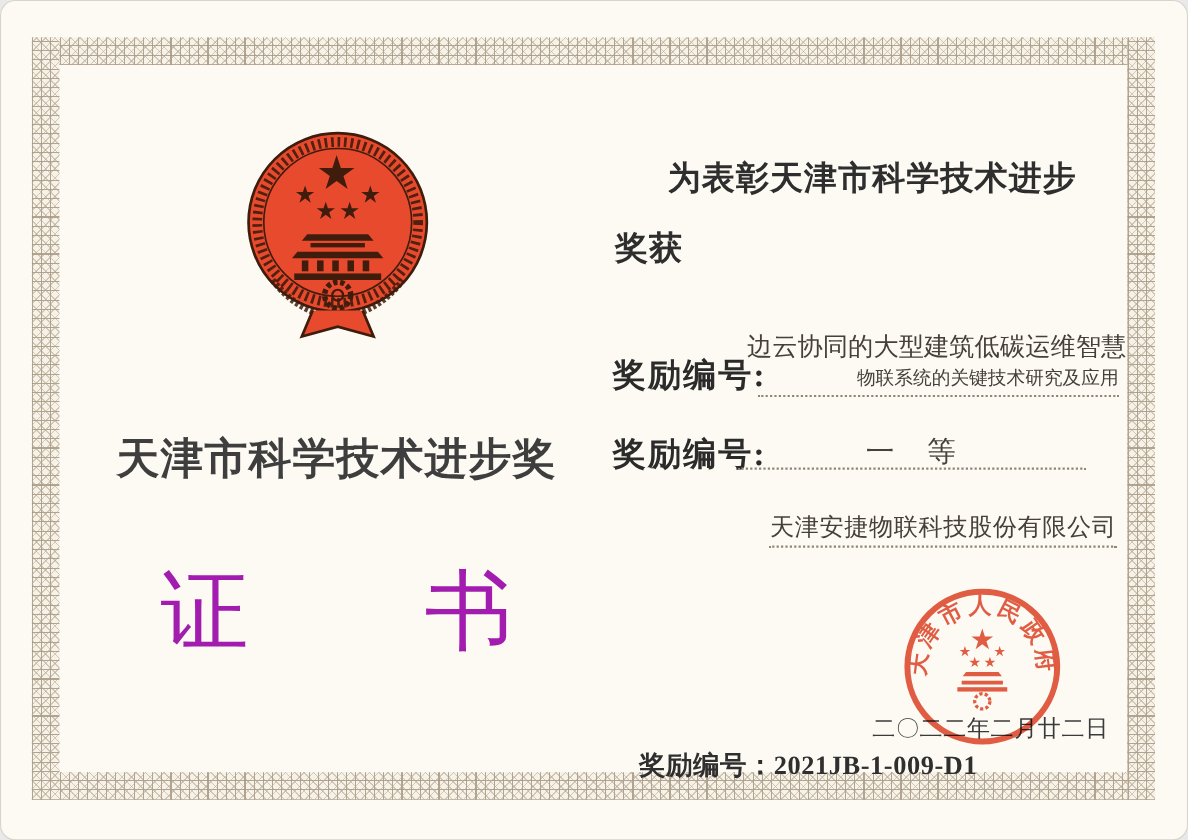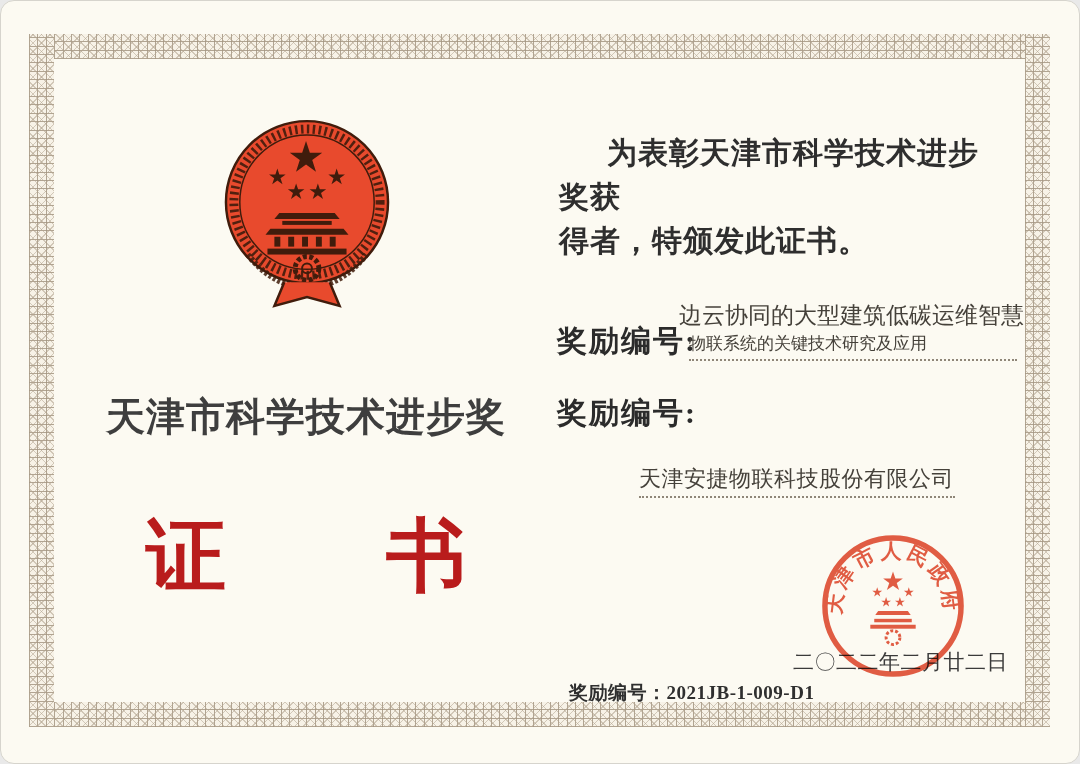--- a/index.html
+++ b/index.html
@@ -26,51 +26,51 @@
 
   
   .emblem{position:absolute;left:222px;top:116px;width:168px;height:196px;}
   .award-name{
     position:absolute;left:58px;top:389px;width:494px;text-align:center;
     font-family:Liberation Sans, sans-serif;font-weight:700;
     font-size:39px;letter-spacing:1px;color:#3e3e3e;white-space:nowrap;
   }
   .cert-title{
     position:absolute;left:58px;top:502px;width:494px;text-align:center;
-    font-family:"Liberation Sans", sans-serif;font-weight:700;
-    font-size:80px;color:#b91c1c;white-space:nowrap;
+    font-family:"Liberation Sans", sans-serif;font-weight:400;
+    font-size:80px;color:#a21caf;white-space:nowrap;
   }
 
   
   .intro{position:absolute;left:558px;top:130px;width:440px;
-    font-size:30px;font-weight:700;line-height:44px;color:#2e2e2e;letter-spacing:1px;}
+    font-size:30px;font-weight:700;line-height:63px;color:#2e2e2e;letter-spacing:1px;}
   .intro .l1{text-indent:48px;}
 
   .label{
     position:absolute;font-size:30px;font-weight:700;color:#2b2b2b;
     letter-spacing:2px;white-space:nowrap;
   }
-  .handv{color:#45413a;white-space:nowrap;}
+  .handv{color:#45413a;white-space:nowrap;text-align:right;}
   .dotted{border-bottom:2px dotted #8f8678;}
 
   .proj-label{left:556px;top:320px;}
   .proj-l1{position:absolute;left:678px;top:299px;width:332px;font-size:23px;}
   .proj-l2{position:absolute;left:688px;top:331px;width:328px;font-size:17px;padding-bottom:4px;}
 
   .grade-label{left:556px;top:392px;}
   .grade-line{position:absolute;left:670px;top:392px;width:316px;height:32px;
     text-align:center;font-size:26px;letter-spacing:2px;}
 
   .winner-label{left:556px;top:462px;}
-  .winner-line{position:absolute;left:638px;top:463px;width:316px;height:32px;
+  .winner-line{position:absolute;left:698px;top:463px;width:316px;height:32px;
     font-size:22px;letter-spacing:0.5px;}
 
   .date{position:absolute;left:792px;top:647px;font-size:21px;letter-spacing:0.5px;
     color:#3a3a3a;white-space:nowrap;z-index:1;}
-  .serial{position:absolute;left:568px;top:679px;font-size:19px;font-weight:600;
+  .serial{position:absolute;left:580px;top:679px;font-size:24px;font-weight:600;
     letter-spacing:0.5px;color:#2f2f2f;white-space:nowrap;}
 
   .seal{position:absolute;left:818px;top:531px;width:148px;height:148px;
     mix-blend-mode:multiply;opacity:.92;z-index:2;}
 </style>
 </head>
 <body>
 
 <div class="page">
 
@@ -103,28 +103,28 @@
     <circle cx="85" cy="152" r="5" fill="none" stroke="#401c0c" stroke-width="2"></circle>
     <path d="M25,138 Q50,170 85,172 Q120,170 145,138" fill="none" stroke="#401c0c" stroke-width="6" stroke-dasharray="3 2" opacity="0.85"></path>
     <path d="M62,166 L52,190 L85,181 L118,190 L108,166" fill="#e84a2d" stroke="#401c0c" stroke-width="2.5"></path>
   </svg>
 
   <div class="award-name">天津市科学技术进步奖</div>
   <div class="cert-title">证　　书</div>
 
   <div class="intro">
     <div class="l1">为表彰天津市科学技术进步奖获</div>
-    <div class="l2">得者，特颁发此证书。</div>
   </div>
 
   <div class="label proj-label">奖励编号:</div>
   <div class="proj-l1 handv">边云协同的大型建筑低碳运维智慧</div>
   <div class="proj-l2 handv dotted">物联系统的关键技术研究及应用</div>
 
   <div class="label grade-label">奖励编号:</div>
+  <div class="grade-line handv dotted">一　等</div>
 
   <div class="winner-line handv dotted">天津安捷物联科技股份有限公司</div>
 
   <div class="date">二〇二二年二月廿二日</div>
   <div class="serial">奖励编号：2021JB-1-009-D1</div>
 
   <svg class="seal" viewBox="0 0 150 150" aria-hidden="true">
     <defs>
       <path id="sealArc" d="M23,78 A52,52 0 1 1 127,78" fill="none"></path>
     </defs>

